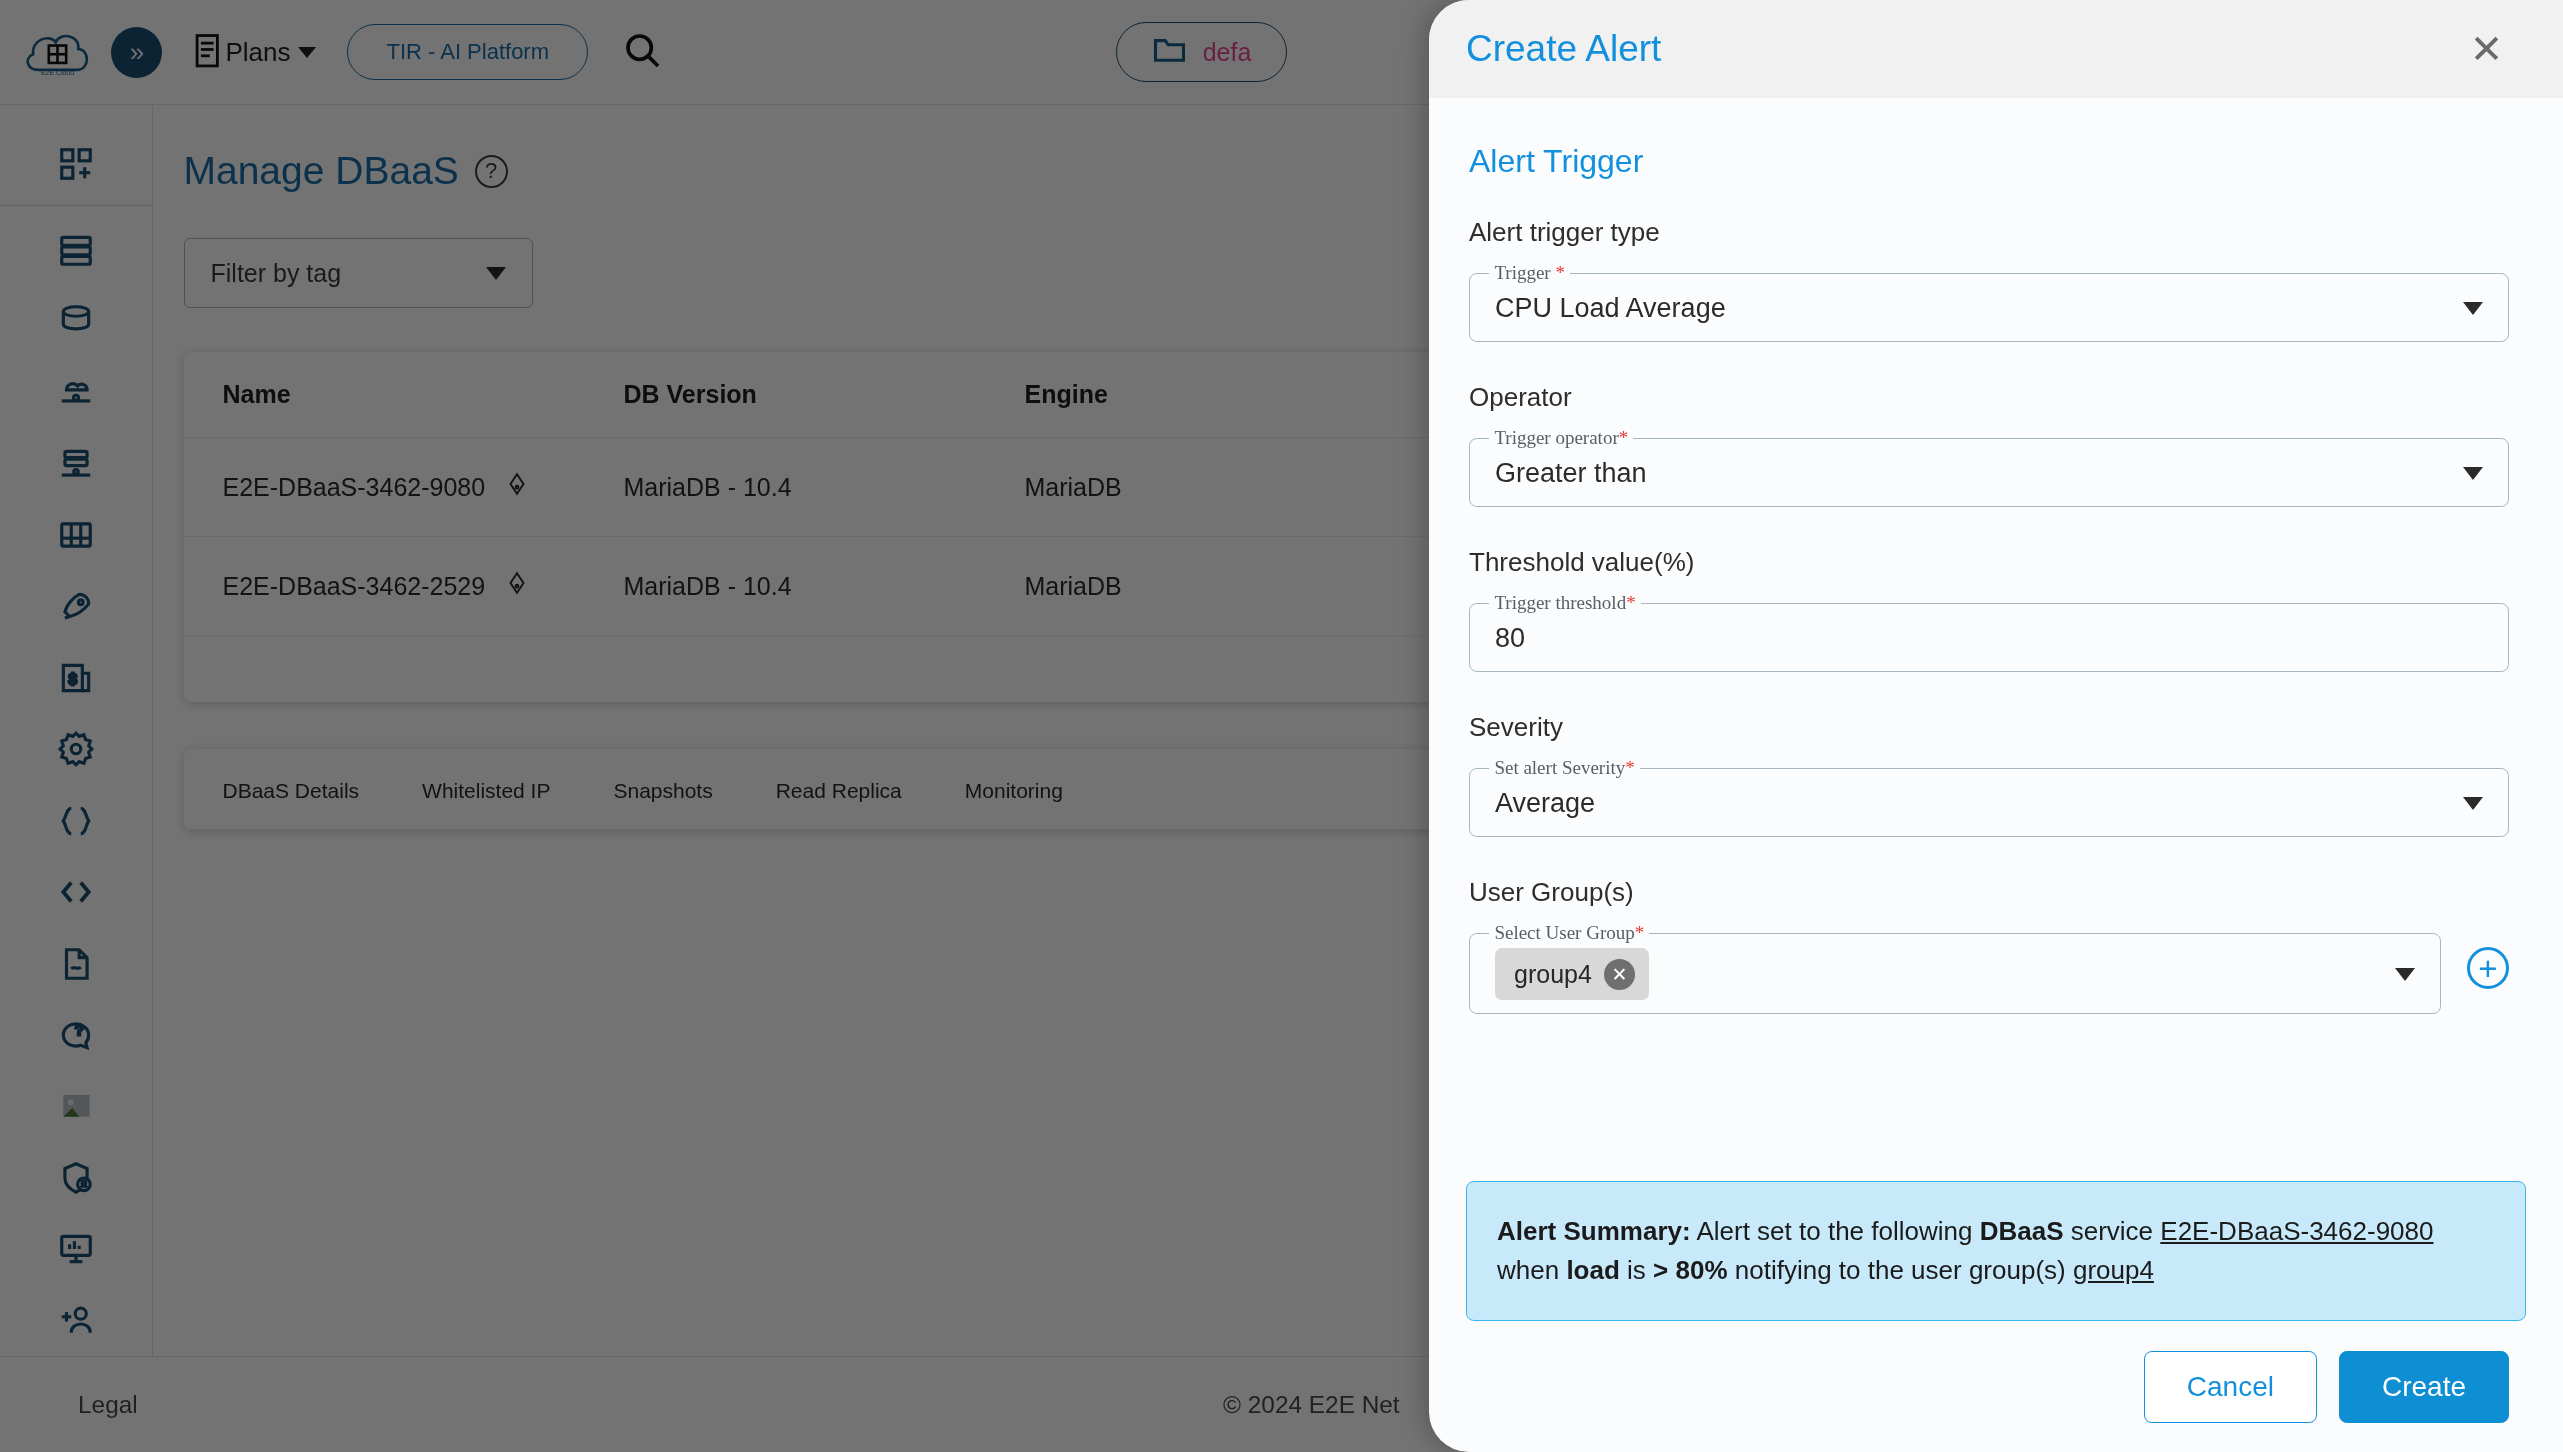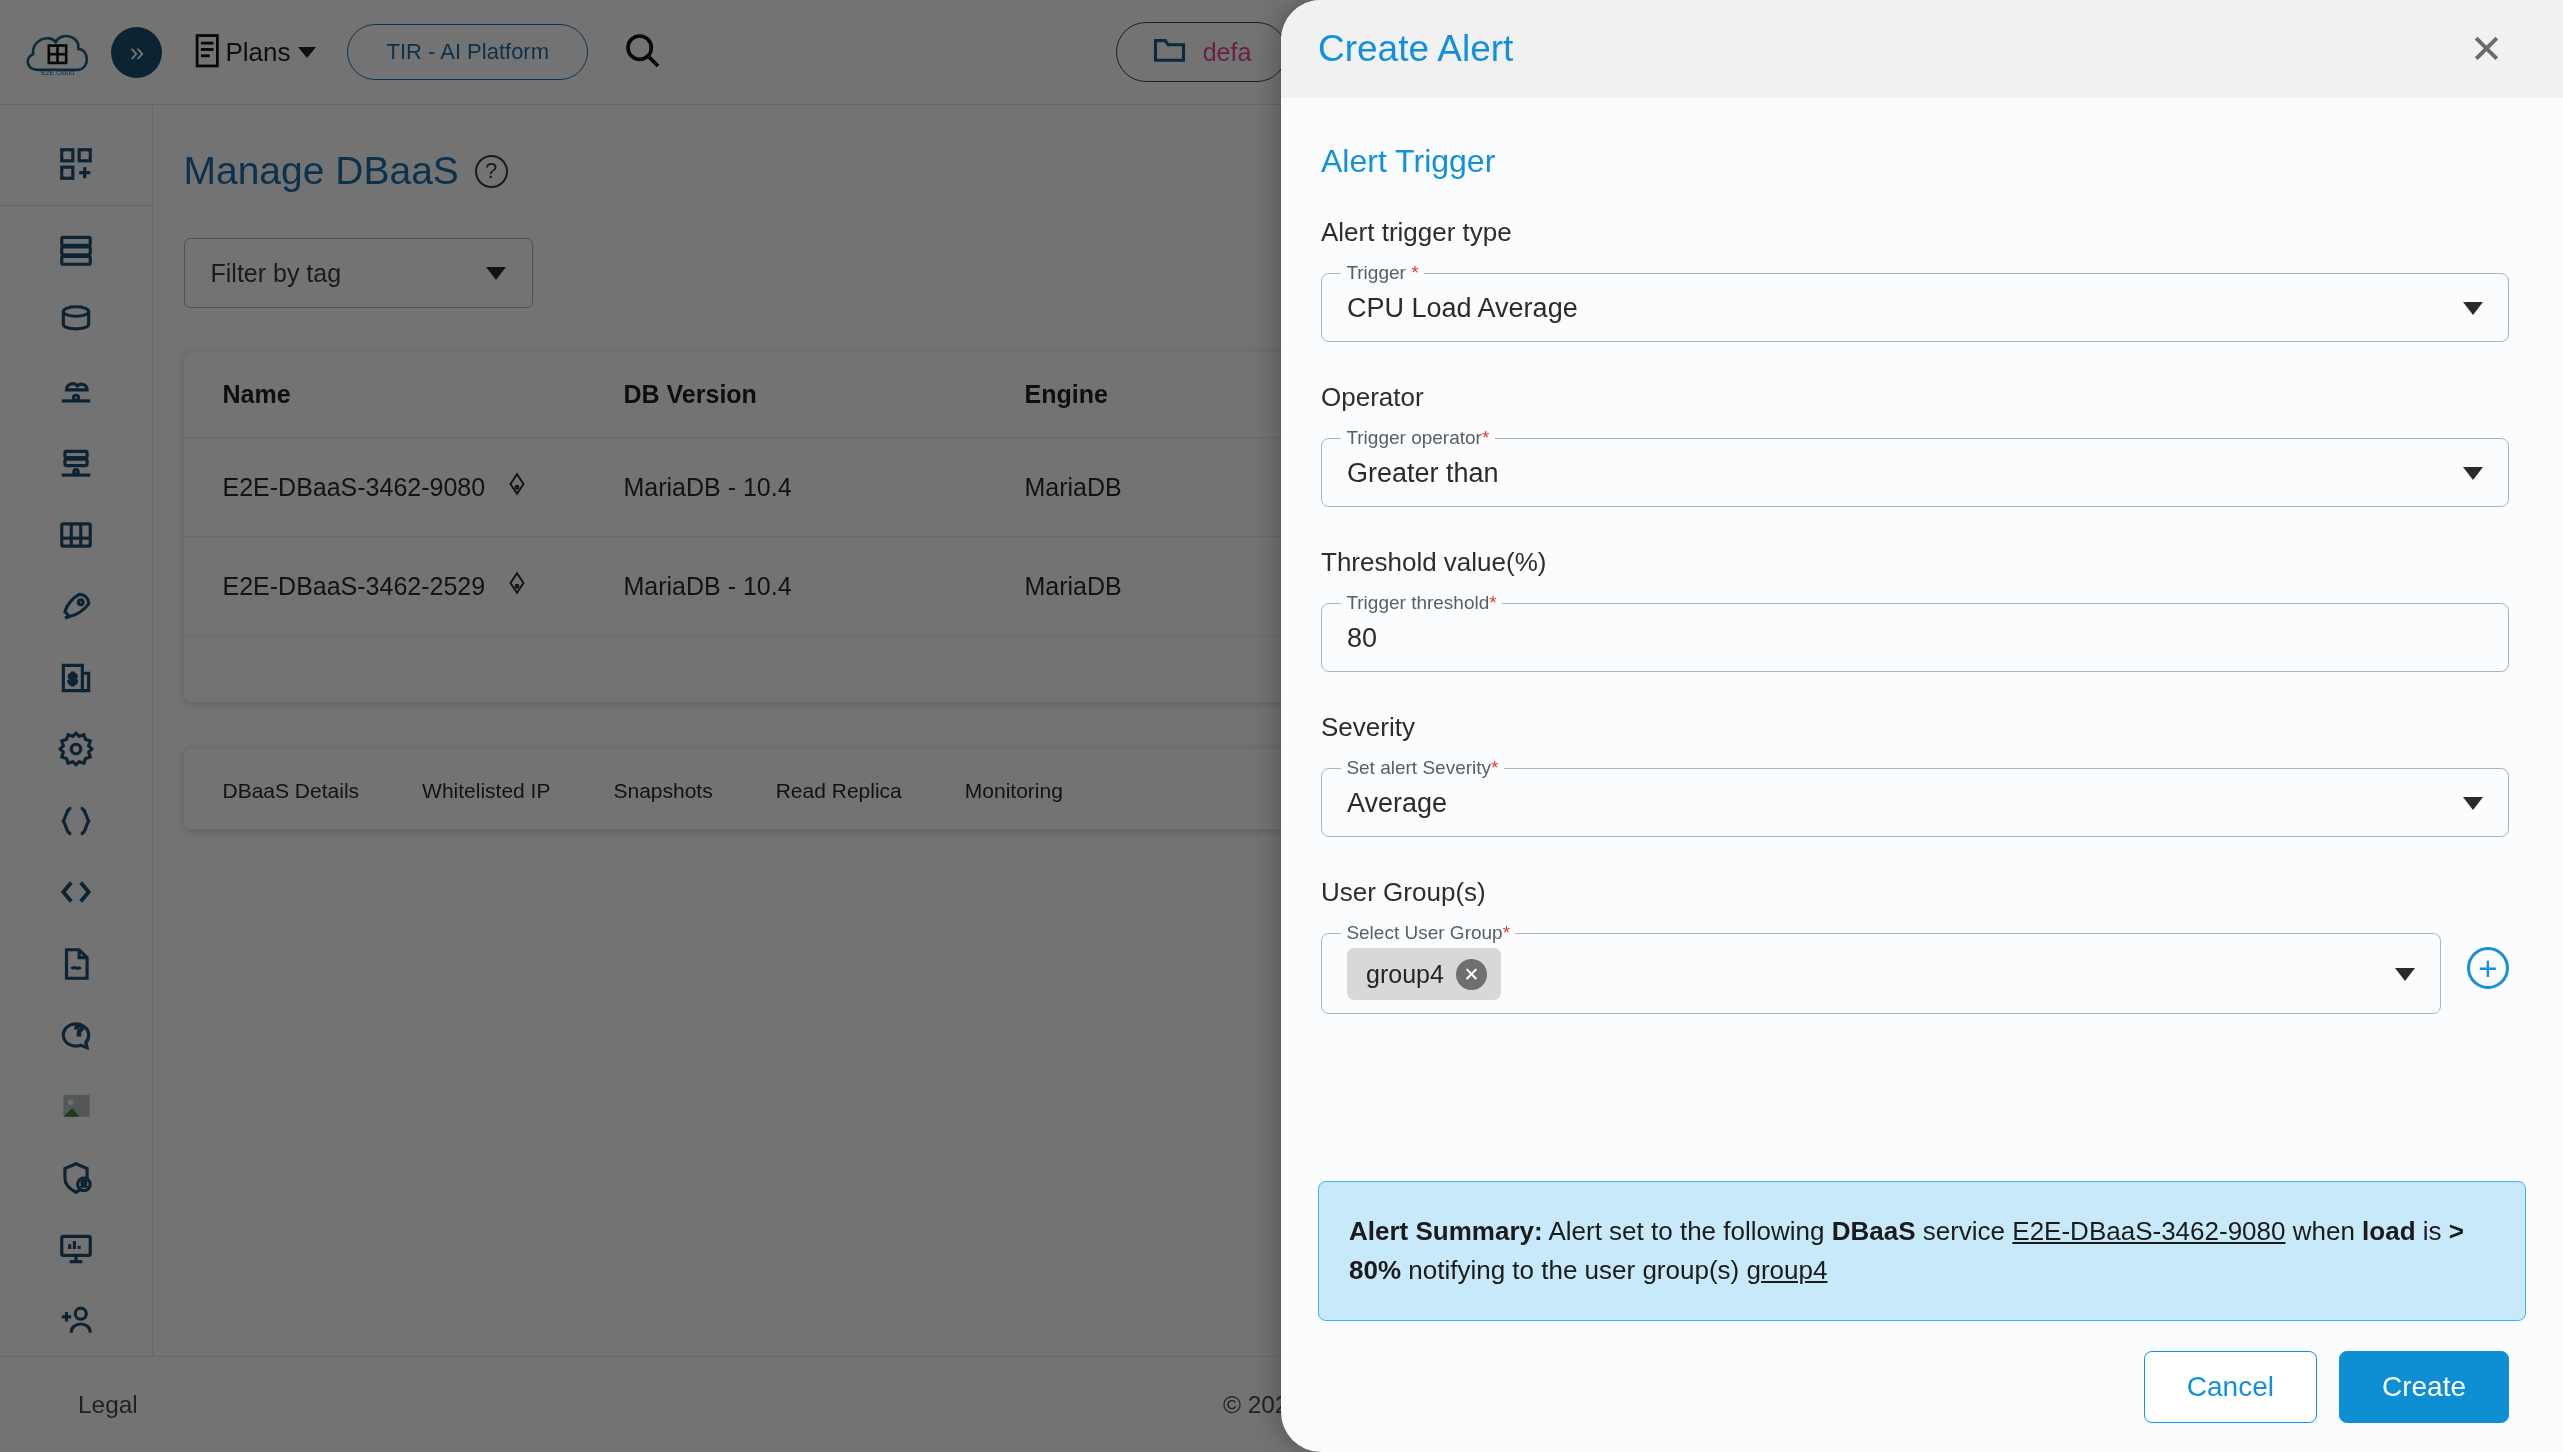--- a/index.html
+++ b/index.html
@@ -117,21 +117,21 @@
     position: absolute; left: 0; bottom: 0; width: 2563px; height: 96px;
     background: #ffffff; border-top: 0.9px solid #e6e6e6;
     display: flex; align-items: center; padding: 0 78px;
     font-size: 24.4px; color: #4a4a4a;
   }
   .footer-copy { margin-left: auto; margin-right: auto; }
 
   
   .modal {
     position: absolute; top: 0; right: 0; z-index: 100;
-    width: 1282px; height: 1452px;
+    width: 1134px; height: 1452px;
     background: #fbfcfd;
     border-radius: 40px 0 0 40px;
     display: flex; flex-direction: column;
     overflow: hidden;
     box-shadow: -5.2px 0 23px rgba(0,0,0,0.22);
   }
   .modal-head {
     height: 98px; background: #f1f1f1; flex: 0 0 auto;
     display: flex; align-items: center; padding: 0 54px 0 37px;
   }
@@ -147,21 +147,21 @@
   .section-title {
     font-size: 32px; color: #1290dd; font-weight: 400; margin-bottom: 37px;
   }
   .field-label { font-size: 26px; color: #2d2d2d; margin-bottom: 14px; }
 
   
   .outlined { position: relative; margin-bottom: 40px; }
   .outlined fieldset {
     border: 1.4px solid #a7b6bf; border-radius: 7.8px;
     height: 80px; padding: 0 12.2px; margin: 0;
-    display: flex; align-items: center;
+    display: flex; align-items: center; font-family: Liberation Serif, serif;
   }
   .outlined legend {
     font-size: 19px; color: #555f66; padding: 0 5.2px; margin-left: 7px;
   }
   .req { color: #e53935; }
   .field-inner {
     position: absolute; left: 0; top: 0; width: 100%; height: 100%;
     display: flex; align-items: center; padding: 12.2px 26px 0 26px;
     font-size: 27px; color: #2b2b2b;
   }

